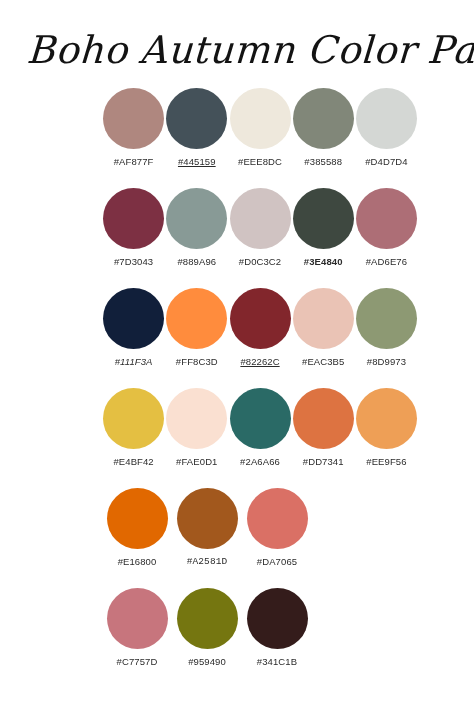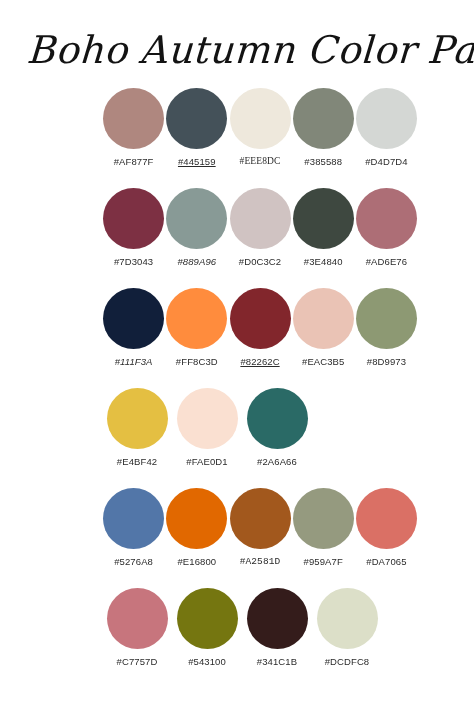--- a/index.html
+++ b/index.html
@@ -96,47 +96,47 @@
         <div class="swatch-cell">
           <div class="swatch-dot" style="background-color: rgb(175, 135, 127);"></div>
           <div class="swatch-label" style="color: rgb(43, 43, 43);">#AF877F</div>
         </div>
         <div class="swatch-cell">
           <div class="swatch-dot" style="background-color: rgb(68, 81, 89);"></div>
           <div class="swatch-label" style="color: rgb(43, 43, 43); text-decoration: underline;">#445159</div>
         </div>
         <div class="swatch-cell">
           <div class="swatch-dot" style="background-color: rgb(238, 232, 220);"></div>
-          <div class="swatch-label" style="color: rgb(43, 43, 43); font-family: Liberation Serif, serif;">#EEE8DC</div>
+          <div class="swatch-label" style="color: rgb(43, 43, 43);">#EEE8DC</div>
         </div>
         <div class="swatch-cell">
           <div class="swatch-dot" style="background-color: rgb(129, 135, 121);"></div>
           <div class="swatch-label" style="color: rgb(43, 43, 43);">#385588</div>
         </div>
         <div class="swatch-cell">
           <div class="swatch-dot" style="background-color: rgb(212, 215, 212);"></div>
           <div class="swatch-label" style="color: rgb(43, 43, 43);">#D4D7D4</div>
         </div>
       </div>
       <div class="swatch-row">
         <div class="swatch-cell">
           <div class="swatch-dot" style="background-color: rgb(125, 48, 67);"></div>
           <div class="swatch-label" style="color: rgb(43, 43, 43);">#7D3043</div>
         </div>
         <div class="swatch-cell">
           <div class="swatch-dot" style="background-color: rgb(136, 154, 150);"></div>
-          <div class="swatch-label" style="color: rgb(43, 43, 43); font-style: italic;">#889A96</div>
+          <div class="swatch-label" style="color: rgb(43, 43, 43);">#889A96</div>
         </div>
         <div class="swatch-cell">
           <div class="swatch-dot" style="background-color: rgb(208, 195, 194);"></div>
           <div class="swatch-label" style="color: rgb(43, 43, 43);">#D0C3C2</div>
         </div>
         <div class="swatch-cell">
           <div class="swatch-dot" style="background-color: rgb(62, 72, 64);"></div>
-          <div class="swatch-label" style="color: rgb(43, 43, 43);">#3E4840</div>
+          <div class="swatch-label" style="color: rgb(43, 43, 43); font-weight: bold;">#3E4840</div>
         </div>
         <div class="swatch-cell">
           <div class="swatch-dot" style="background-color: rgb(173, 110, 118);"></div>
           <div class="swatch-label" style="color: rgb(43, 43, 43);">#AD6E76</div>
         </div>
       </div>
       <div class="swatch-row">
         <div class="swatch-cell">
           <div class="swatch-dot" style="background-color: rgb(17, 31, 58);"></div>
           <div class="swatch-label" style="color: rgb(43, 43, 43); font-style: italic;">#111F3A</div>
@@ -164,56 +164,52 @@
           <div class="swatch-label" style="color: rgb(43, 43, 43);">#E4BF42</div>
         </div>
         <div class="swatch-cell">
           <div class="swatch-dot" style="background-color: rgb(250, 224, 209);"></div>
           <div class="swatch-label" style="color: rgb(43, 43, 43);">#FAE0D1</div>
         </div>
         <div class="swatch-cell">
           <div class="swatch-dot" style="background-color: rgb(42, 106, 102);"></div>
           <div class="swatch-label" style="color: rgb(43, 43, 43);">#2A6A66</div>
         </div>
-      </div>
-      <div class="swatch-row">
-        <div class="swatch-cell">
-          <div class="swatch-dot" style="background-color: rgb(82, 118, 168);"></div>
-          <div class="swatch-label" style="color: rgb(43, 43, 43);">#5276A8</div>
-        </div>
+        <div class="swatch-cell">
+          <div class="swatch-dot" style="background-color: rgb(221, 115, 65);"></div>
+          <div class="swatch-label" style="color: rgb(43, 43, 43);">#DD7341</div>
+        </div>
+        <div class="swatch-cell">
+          <div class="swatch-dot" style="background-color: rgb(238, 159, 86);"></div>
+          <div class="swatch-label" style="color: rgb(43, 43, 43);">#EE9F56</div>
+        </div>
+      </div>
+      <div class="swatch-row">
         <div class="swatch-cell">
           <div class="swatch-dot" style="background-color: rgb(225, 104, 0);"></div>
           <div class="swatch-label" style="color: rgb(43, 43, 43);">#E16800</div>
         </div>
         <div class="swatch-cell">
           <div class="swatch-dot" style="background-color: rgb(162, 88, 29);"></div>
           <div class="swatch-label" style="color: rgb(43, 43, 43); font-family: Liberation Mono, monospace;">#A2581D</div>
         </div>
         <div class="swatch-cell">
-          <div class="swatch-dot" style="background-color: rgb(149, 154, 127);"></div>
-          <div class="swatch-label" style="color: rgb(43, 43, 43);">#959A7F</div>
-        </div>
-        <div class="swatch-cell">
           <div class="swatch-dot" style="background-color: rgb(218, 112, 101);"></div>
           <div class="swatch-label" style="color: rgb(43, 43, 43);">#DA7065</div>
         </div>
       </div>
       <div class="swatch-row">
         <div class="swatch-cell">
           <div class="swatch-dot" style="background-color: rgb(199, 117, 125);"></div>
           <div class="swatch-label" style="color: rgb(43, 43, 43);">#C7757D</div>
         </div>
         <div class="swatch-cell">
           <div class="swatch-dot" style="background-color: rgb(117, 118, 16);"></div>
-          <div class="swatch-label" style="color: rgb(43, 43, 43);">#543100</div>
+          <div class="swatch-label" style="color: rgb(43, 43, 43);">#959490</div>
         </div>
         <div class="swatch-cell">
           <div class="swatch-dot" style="background-color: rgb(52, 28, 27);"></div>
           <div class="swatch-label" style="color: rgb(43, 43, 43);">#341C1B</div>
         </div>
-        <div class="swatch-cell">
-          <div class="swatch-dot" style="background-color: rgb(220, 223, 200);"></div>
-          <div class="swatch-label" style="color: rgb(43, 43, 43);">#DCDFC8</div>
-        </div>
       </div>
     </div>
 
 </div>
 
 </body></html>

